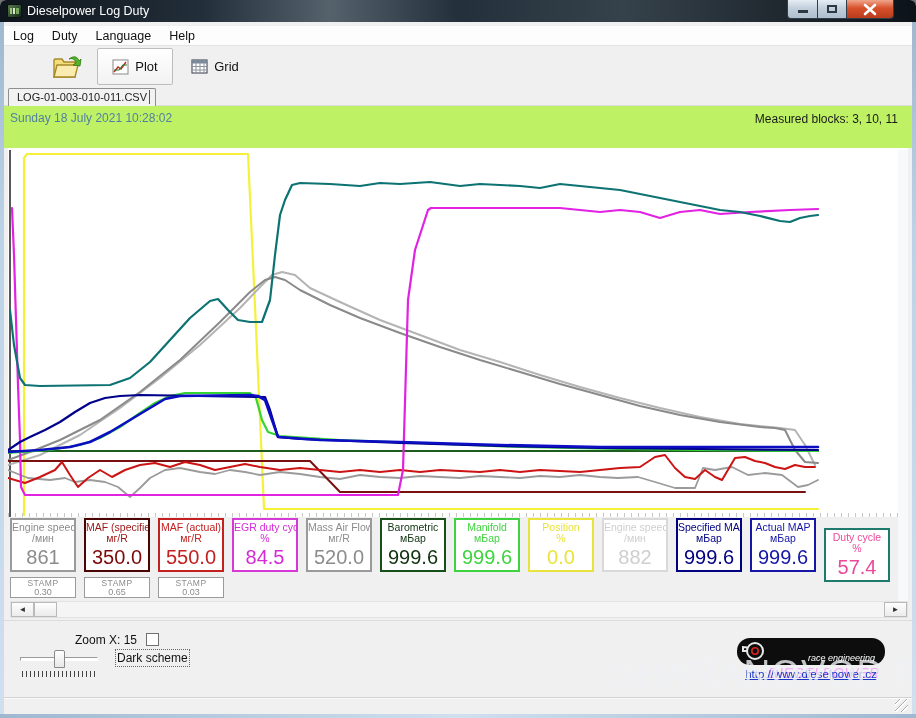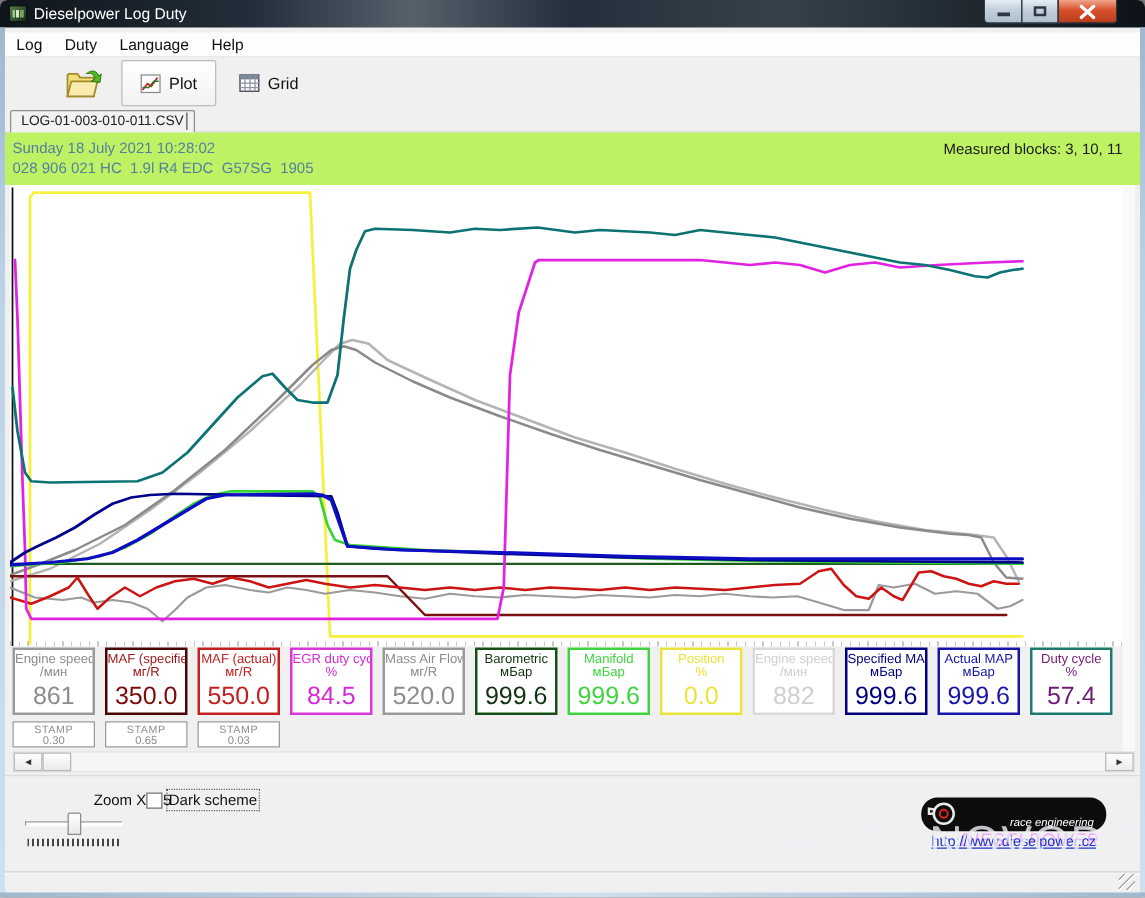--- a/index.html
+++ b/index.html
@@ -85,21 +85,21 @@
   .b-gray   { border-color:#9a9a9a; color:#8c8c8c; }
   .b-maroon { border-color:#4a0404; color:#9c1616; } .b-maroon .val { color:#7d0a0a; }
   .b-red    { border-color:#c32020; color:#c32020; }
   .b-magenta{ border-color:#d63ad6; color:#d62ad6; }
   .b-dkgreen{ border-color:#175017; color:#113311; }
   .b-green  { border-color:#3fd43f; color:#3fd43f; }
   .b-yellow { border-color:#e9e33c; color:#e9e33c; }
   .b-ltgray { border-color:#d9d9d9; color:#cfcfcf; }
   .b-navy   { border-color:#000080; color:#000080; }
   .b-blue   { border-color:#1515a8; color:#1515a8; }
-  .b-teal   { border-color:#1f7a6e; color:#701a75; }
+  .b-teal   { border-color:#1f7a6e; color:#ec4899;margin-top:10px; }
 
   .stamps { position:absolute; left:10px; top:577px; display:flex; gap:8px; }
   .stamp { width:66px; height:21px; border:1px solid #9a9a9a; background:#fff; text-align:center; color:#8c8c8c; }
   .stamp .s1 { font-size:8.5px; line-height:10px; letter-spacing:.5px; }
   .stamp .s2 { font-size:9px; line-height:9px; }
 
   
   .hscroll { position:absolute; left:10px; top:601px; width:898px; height:17px; background:#f5f5f5; border:1px solid #e2e2e2; }
   .sbtn { position:absolute; top:0px; width:23px; height:15px; background:linear-gradient(#fdfdfd,#ececec);
           border:1px solid #b9b9b9; display:flex; align-items:center; justify-content:center;
@@ -110,21 +110,21 @@
 
   
   .bottom-panel { position:absolute; left:4px; top:620px; width:908px; height:77px; background:#f0f0f0; border-top:1px solid #dcdcdc; }
   .zoom-label { position:absolute; left:24px; top:12px; font-size:12px; color:#111;margin-left:47px; }
   .slider-track { position:absolute; left:16px; top:36px; width:78px; height:4px; background:#fff;
                   border:1px solid #9a9a9a; border-bottom-color:#fff; border-right-color:#fff; }
   .slider-thumb { position:absolute; left:50px; top:29px; width:11px; height:18px;
                   background:linear-gradient(#fefefe,#e8e8e8); border:1px solid #8a8a8a; border-radius:2px 2px 0 0; }
   .slider-ticks { position:absolute; left:18px; top:50px; width:74px; height:6px;
                   background:repeating-linear-gradient(90deg,#444 0 1px,transparent 1px 4px); }
-  .chk-row { position:absolute; left:113px; top:12px; display:flex; align-items:center; gap:5px; }
+  .chk-row { position:absolute; left:113px; top:12px; display:flex; align-items:center; gap:5px;flex-direction:column; }
   .checkbox { width:13px; height:13px; background:#fff; border:1px solid #707070; }
   .chk-label { font-size:12px; color:#111; outline:1px dotted #666; outline-offset:1px; }
 
   .logo { position:absolute; left:733px; top:17px; width:148px; height:27px; background:#0d0d0d;
           border-radius:13px; z-index:3; }
   .logo-name { position:absolute; left:31px; top:3px; font-size:14.5px; font-weight:normal; font-style:italic;
                color:#f0abfc; letter-spacing:.5px;margin-top:24px; }
   .logo-sub { position:absolute; right:10px; bottom:2px; font-size:9px; font-style:italic; color:#fff; }
   .logo-turbo { position:absolute; left:5px; top:3px; }
   .logo-link { position:absolute; left:733px; top:47px; width:148px; text-align:center; font-size:11.5px;
@@ -199,21 +199,20 @@
     </div>
   </div>
 
   <div class="tabstrip">
     <div class="tab">LOG-01-003-010-011.CSV</div>
     <div class="tab-caret"></div>
   </div>
 
   <div class="infobar">
     <div class="info-line1">Sunday 18 July 2021 10:28:02</div>
-    <div class="info-line2">028 906 021 HC  1.9l R4 EDC  G57SG  1905</div>
     <div class="info-right">Measured blocks: 3, 10, 11</div>
   </div>
 
   <div class="plot-area">
     <svg width="900" height="369" viewBox="0 0 900 369">
       <line x1="2" y1="2" x2="2" y2="369" stroke="#111" stroke-width="1.4"></line>
       <polyline class="ln ln-yellow" points="16,367 16,10 19,6 240,6 248,180 256,361 810,361"></polyline>
       <polyline class="ln ln-gray2" points="0,317 32,307 72,287 112,260 152,230 192,197 232,160 254,137 264,127 274,124 287,127 302,140 332,154 372,172 412,187 452,202 492,214 532,227 572,239 612,250 652,260 692,269 732,276 772,280 787,282 797,297 807,317"></polyline>
       <polyline class="ln ln-gray1" points="0,312 22,304 52,292 92,272 132,244 172,212 212,174 242,144 257,132 267,129 277,132 292,142 322,157 352,170 392,185 432,199 472,212 512,224 552,236 592,247 632,258 672,267 712,274 752,279 767,280 777,282 787,302 797,314 810,315"></polyline>
       <polyline class="ln ln-grayw" points="0,322 20,330 42,332 57,330 67,334 82,332 97,334 110,339 122,349 132,340 142,330 157,322 172,320 192,324 207,326 222,322 237,324 252,327 272,324 292,326 312,329 332,331 352,327 372,329 392,330 412,328 432,329 452,330 472,328 492,329 512,330 532,328 552,329 572,327 592,329 610,330 630,329 647,334 667,340 687,340 695,320 707,322 724,319 740,327 757,325 774,327 790,339 800,337 810,332"></polyline>

